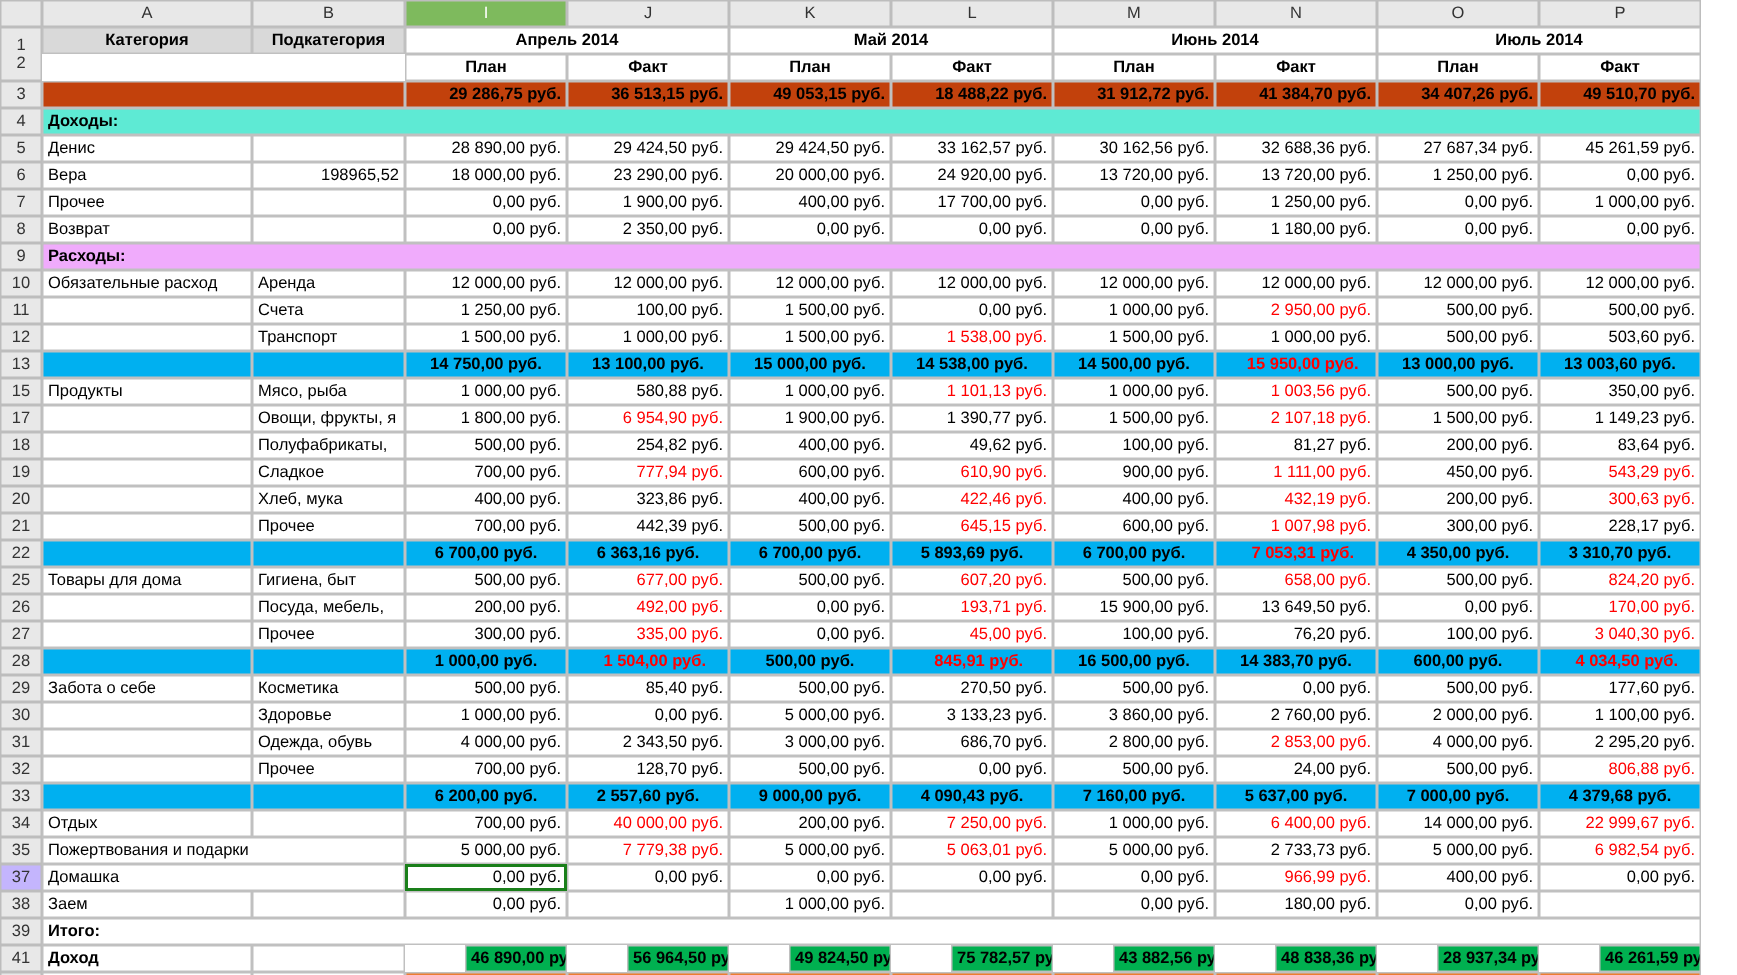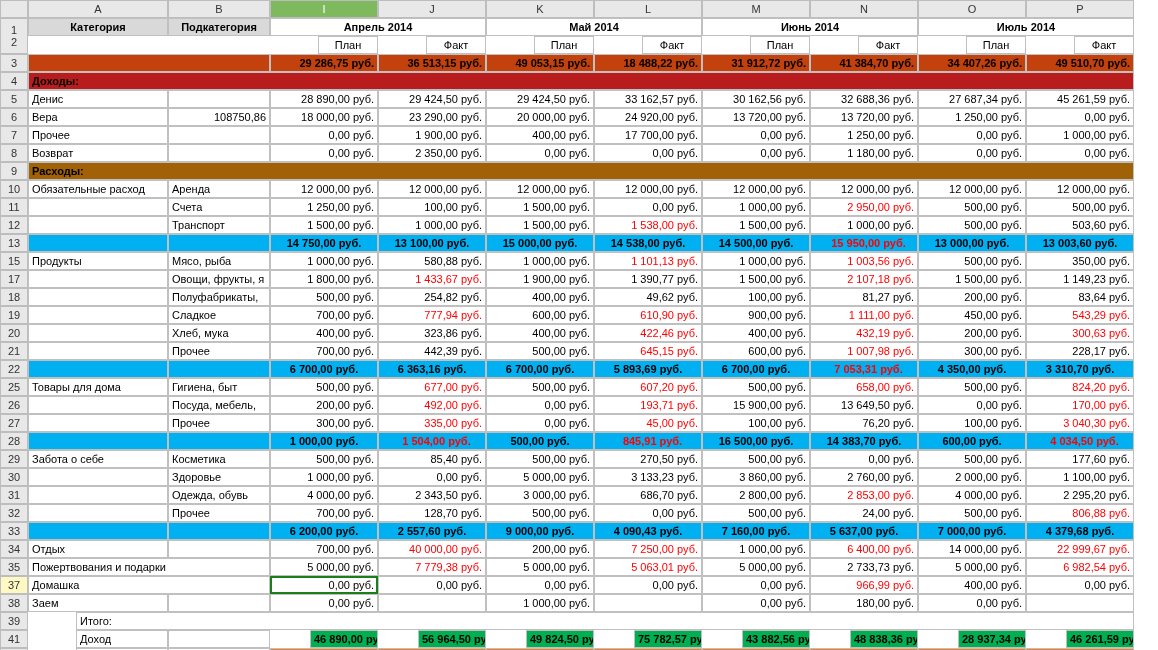--- a/index.html
+++ b/index.html
@@ -34,26 +34,26 @@
   .cell {
     border: 1px solid #c0c0c0;
     padding: 1px 3px;
     height: 18px;
     line-height: 15px;
     overflow: hidden;
     white-space: nowrap;
   }
   .right { text-align: right; }
   .center { text-align: center; }
-  .bold { font-weight: normal; margin-left: 48px; }
+  .bold { font-weight: bold; }
   .merge-center { text-align:center; font-weight:bold; }
   .cathdr { background:#d9d9d9; text-align:center; font-weight:bold; }
   .yellow { background:#c2410c; font-weight:bold; text-align:right; }
-  .green { background:#b91c1c; font-weight:bold; }
-  .orange { background:#a16207; font-weight:bold; }
+  .green { background:#5eead4; font-weight:bold; }
+  .orange { background:#f0abfc; font-weight:bold; }
   .bluerow { background:#00b0f0; font-weight:bold; text-align:center; }
   .red { color:#ff0000;padding-left:12px; }
   .greenfill { background:#00b050; font-weight:bold; text-align:right;margin-left:40px; }
   .orangefill { background:#ed7d31; font-weight:bold; text-align:right; }
   .col-sel-hdr { background:#7eba5d !important; color:#fff; }
   .active-cell { outline:2px solid #1a7f1a; outline-offset:-2px; }
 </style>
 </head>
 <body>
 
@@ -108,21 +108,21 @@
     <div class="cell right">28 890,00 руб.</div>
     <div class="cell right">29 424,50 руб.</div>
     <div class="cell right">29 424,50 руб.</div>
     <div class="cell right">33 162,57 руб.</div>
     <div class="cell right">30 162,56 руб.</div>
     <div class="cell right">32 688,36 руб.</div>
     <div class="cell right">27 687,34 руб.</div>
     <div class="cell right">45 261,59 руб.</div>
     <div class="rowhdr">6</div>
     <div class="cell ">Вера</div>
-    <div class="cell right">108750,86</div>
+    <div class="cell right">198965,52</div>
     <div class="cell right">18 000,00 руб.</div>
     <div class="cell right">23 290,00 руб.</div>
     <div class="cell right">20 000,00 руб.</div>
     <div class="cell right">24 920,00 руб.</div>
     <div class="cell right">13 720,00 руб.</div>
     <div class="cell right">13 720,00 руб.</div>
     <div class="cell right">1 250,00 руб.</div>
     <div class="cell right">0,00 руб.</div>
     <div class="rowhdr">7</div>
     <div class="cell ">Прочее</div>
@@ -200,21 +200,21 @@
     <div class="cell right">1 000,00 руб.</div>
     <div class="cell right red">1 101,13 руб.</div>
     <div class="cell right">1 000,00 руб.</div>
     <div class="cell right red">1 003,56 руб.</div>
     <div class="cell right">500,00 руб.</div>
     <div class="cell right">350,00 руб.</div>
     <div class="rowhdr">17</div>
     <div class="cell "></div>
     <div class="cell ">Овощи, фрукты, я</div>
     <div class="cell right">1 800,00 руб.</div>
-    <div class="cell right red">1 433,67 руб.</div>
+    <div class="cell right red">6 954,90 руб.</div>
     <div class="cell right">1 900,00 руб.</div>
     <div class="cell right">1 390,77 руб.</div>
     <div class="cell right">1 500,00 руб.</div>
     <div class="cell right red">2 107,18 руб.</div>
     <div class="cell right">1 500,00 руб.</div>
     <div class="cell right">1 149,23 руб.</div>
     <div class="rowhdr">18</div>
     <div class="cell "></div>
     <div class="cell ">Полуфабрикаты, </div>
     <div class="cell right">500,00 руб.</div>
@@ -382,21 +382,21 @@
     <div class="rowhdr">35</div>
     <div class="cell " style="grid-column: span 2;">Пожертвования и подарки</div>
     <div class="cell right">5 000,00 руб.</div>
     <div class="cell right red">7 779,38 руб.</div>
     <div class="cell right">5 000,00 руб.</div>
     <div class="cell right red">5 063,01 руб.</div>
     <div class="cell right">5 000,00 руб.</div>
     <div class="cell right">2 733,73 руб.</div>
     <div class="cell right">5 000,00 руб.</div>
     <div class="cell right red">6 982,54 руб.</div>
-    <div class="rowhdr" style="background: #fef9c3;">37</div>
+    <div class="rowhdr" style="background: #c4b5fd;">37</div>
     <div class="cell " style="grid-column: span 2;">Домашка</div>
     <div class="cell right active-cell">0,00 руб.</div>
     <div class="cell right">0,00 руб.</div>
     <div class="cell right">0,00 руб.</div>
     <div class="cell right">0,00 руб.</div>
     <div class="cell right">0,00 руб.</div>
     <div class="cell right red">966,99 руб.</div>
     <div class="cell right">400,00 руб.</div>
     <div class="cell right">0,00 руб.</div>
     <div class="rowhdr">38</div>

